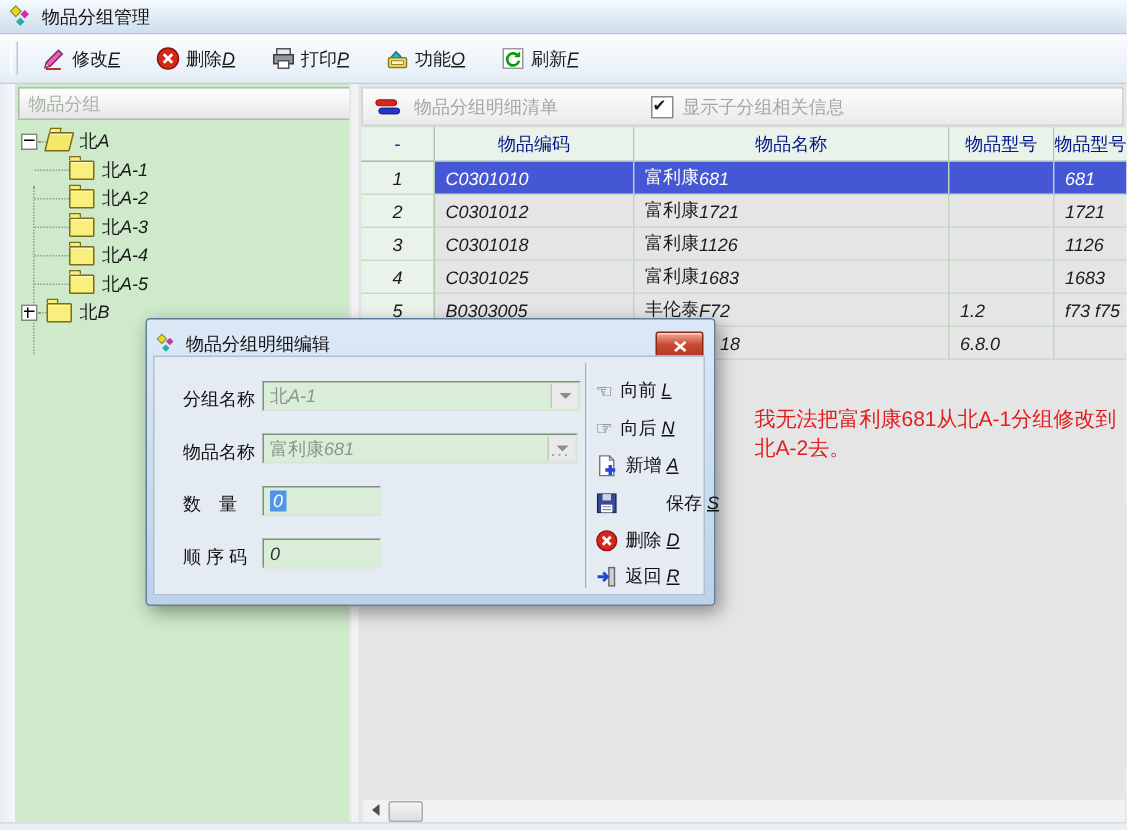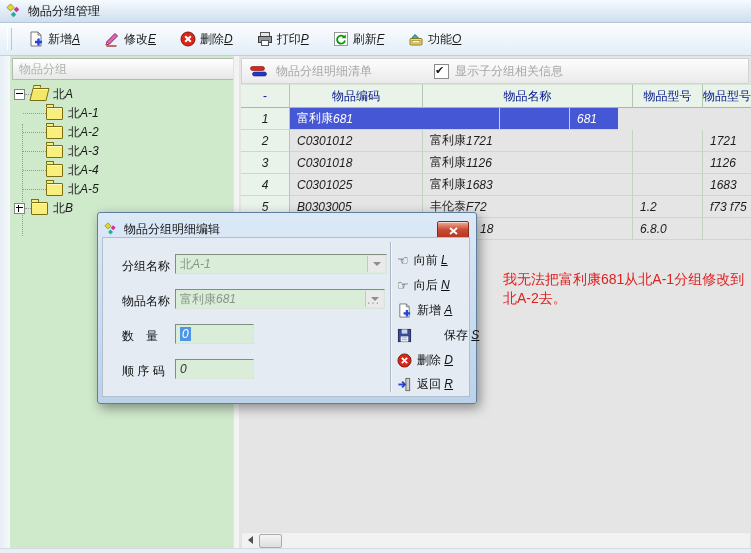--- a/index.html
+++ b/index.html
@@ -111,28 +111,20 @@
     <rect x="2" y="2" width="5" height="5" transform="rotate(45 4.5 4.5)" fill="#e8d820" stroke="#8a8a40" stroke-width="0.8"></rect>
     <rect x="8.5" y="4.5" width="4" height="4" transform="rotate(45 10.5 6.5)" fill="#d030a0"></rect>
     <rect x="5.5" y="9.5" width="4" height="4" transform="rotate(45 7.5 11.5)" fill="#20b0a0"></rect>
   </svg>
   <span class="ttl">物品分组管理</span>
 </div>
 
 <div class="abs toolbar">
   <div class="grip"></div>
 
-  <div class="tbtn">
-    <svg width="16" height="16" viewBox="0 0 16 16">
-      <path d="M3 1h7l3 3v11H3z" fill="#fff" stroke="#777"></path>
-      <path d="M10 1v3h3" fill="none" stroke="#777"></path>
-      <path d="M7 11h7M10.5 7.5v7" stroke="#2244dd" stroke-width="2.4"></path>
-    </svg>
-    <span><span>新增</span><span class="hot">A</span></span>
-  </div>
 
   <div class="tbtn">
     <svg width="16" height="16" viewBox="0 0 16 16">
       <path d="M2 14l3.5-1 8-8-2.5-2.5-8 8z" fill="#e065b5" stroke="#90205f"></path>
       <path d="M2 14l1-3 2 2z" fill="#f4d2a0" stroke="#90205f" stroke-width="0.6"></path>
       <path d="M2.5 15h10" stroke="#b03030" stroke-width="1.4"></path>
     </svg>
     <span><span>修改</span><span class="hot">E</span></span>
   </div>
 
@@ -148,34 +140,34 @@
     <svg width="16" height="16" viewBox="0 0 16 16">
       <rect x="3.5" y="1.5" width="9" height="4" fill="#e8e8e8" stroke="#555"></rect>
       <rect x="1.5" y="5.5" width="13" height="6" fill="#8f9aa5" stroke="#3c3c3c"></rect>
       <rect x="4.5" y="9.5" width="7" height="5" fill="#fff" stroke="#555"></rect>
     </svg>
     <span><span>打印</span><span class="hot">P</span></span>
   </div>
 
   <div class="tbtn">
     <svg width="16" height="16" viewBox="0 0 16 16">
+      <path d="M3 8l4-4.5 3.5 3.5" fill="#2ab4b4" stroke="#0e7a7a"></path>
+      <rect x="2" y="7.5" width="12" height="6.5" rx="1" fill="#f0e070" stroke="#8d7820"></rect>
+      <rect x="4" y="9.5" width="8" height="2.5" fill="#fcf6c0" stroke="#8d7820" stroke-width="0.6"></rect>
+    </svg>
+    <span><span>功能</span><span class="hot">O</span></span>
+  </div>
+
+  <div class="tbtn">
+    <svg width="16" height="16" viewBox="0 0 16 16">
       <rect x="1.5" y="1.5" width="13" height="13" fill="#fff" stroke="#9a9a9a"></rect>
       <path d="M11.5 6.5a4 4 0 10.5 3" fill="none" stroke="#0a9a0a" stroke-width="1.8"></path>
       <path d="M12.8 3.2v4h-4z" fill="#0a9a0a"></path>
     </svg>
     <span><span>刷新</span><span class="hot">F</span></span>
-  </div>
-
-  <div class="tbtn">
-    <svg width="16" height="16" viewBox="0 0 16 16">
-      <path d="M3 8l4-4.5 3.5 3.5" fill="#2ab4b4" stroke="#0e7a7a"></path>
-      <rect x="2" y="7.5" width="12" height="6.5" rx="1" fill="#f0e070" stroke="#8d7820"></rect>
-      <rect x="4" y="9.5" width="8" height="2.5" fill="#fcf6c0" stroke="#8d7820" stroke-width="0.6"></rect>
-    </svg>
-    <span><span>功能</span><span class="hot">O</span></span>
   </div>
 </div>
 
 <div class="abs leftstrip"></div>
 
 <div class="abs grouppanel">
   <div class="abs treeheader">物品分组</div>
   <div class="abs tree">
     <div class="abs vdots"></div>
 
@@ -239,20 +231,21 @@
     <div class="trw hd">
       <div class="cell n">-</div>
       <div class="cell c">物品编码</div>
       <div class="cell m">物品名称</div>
       <div class="cell s">物品型号</div>
       <div class="cell t">物品型号</div>
     </div>
     <div class="body">
       <div class="trw selected">
         <div class="cell n">1</div>
+        <div class="cell c">C0301010</div>
         <div class="cell m">
             <span class="cjk">富利康</span>
             <span>681</span>
           </div>
         <div class="cell s"></div>
         <div class="cell t">681</div>
       </div>
       <div class="trw">
         <div class="cell n">2</div>
         <div class="cell c">C0301012</div>

